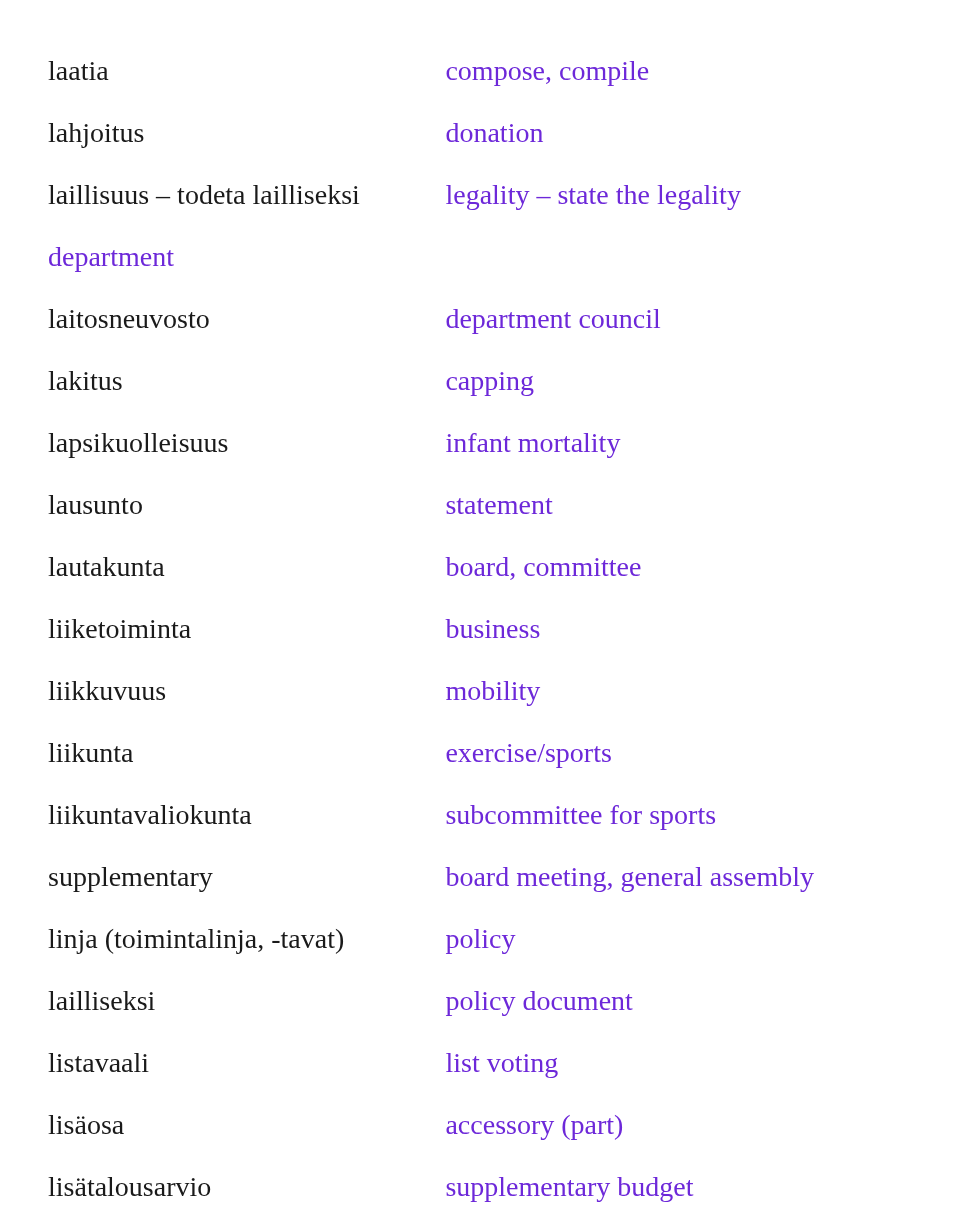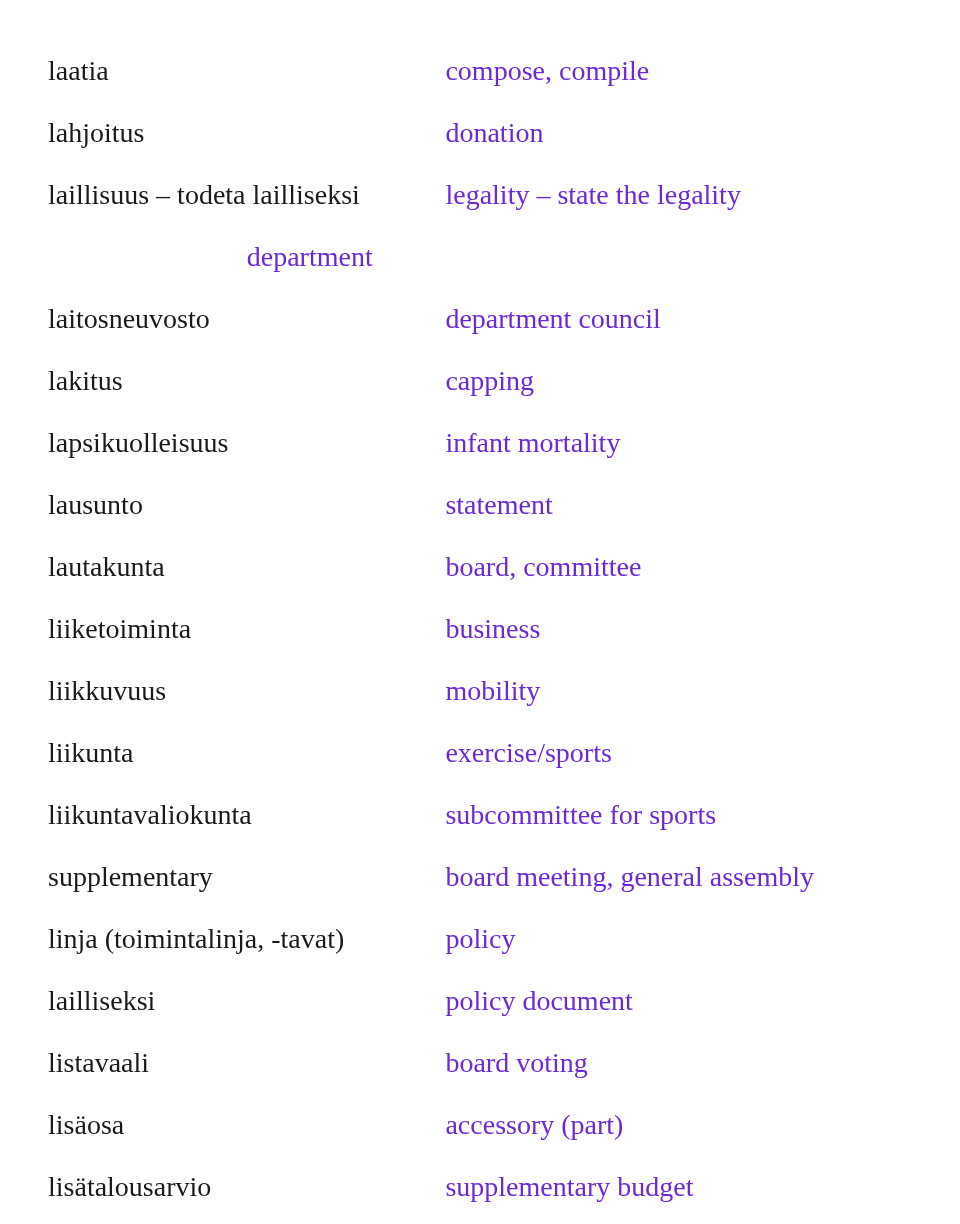--- a/index.html
+++ b/index.html
@@ -13,21 +13,20 @@
       font-family: Georgia, 'Times New Roman', Times, serif;
       font-size: 28px;
       color: #1a1a1a;
       padding: 40px 48px;
     }
 
     .glossary-row {
       display: flex;
       align-items: baseline;
       padding: 10px 0;
-      justify-content: center;
     }
 
     .finnish-col {
       width: 46%;
       padding-right: 20px;
       font-size: 28px;
       color: #1a1a1a;
       line-height: 1.5;
     }
 
@@ -101,21 +100,21 @@
       <div class="glossary-row">
         <div class="finnish-col">linja (toimintalinja, -tavat)</div>
         <div class="english-col">policy</div>
       </div>
       <div class="glossary-row">
         <div class="finnish-col">lailliseksi</div>
         <div class="english-col">policy document</div>
       </div>
       <div class="glossary-row">
         <div class="finnish-col">listavaali</div>
-        <div class="english-col">board voting</div>
+        <div class="english-col">list voting</div>
       </div>
       <div class="glossary-row">
         <div class="finnish-col">lisäosa</div>
         <div class="english-col">accessory (part)</div>
       </div>
       <div class="glossary-row">
         <div class="finnish-col">lisätalousarvio</div>
         <div class="english-col">supplementary budget</div>
       </div>
       <div class="glossary-row"></div>

